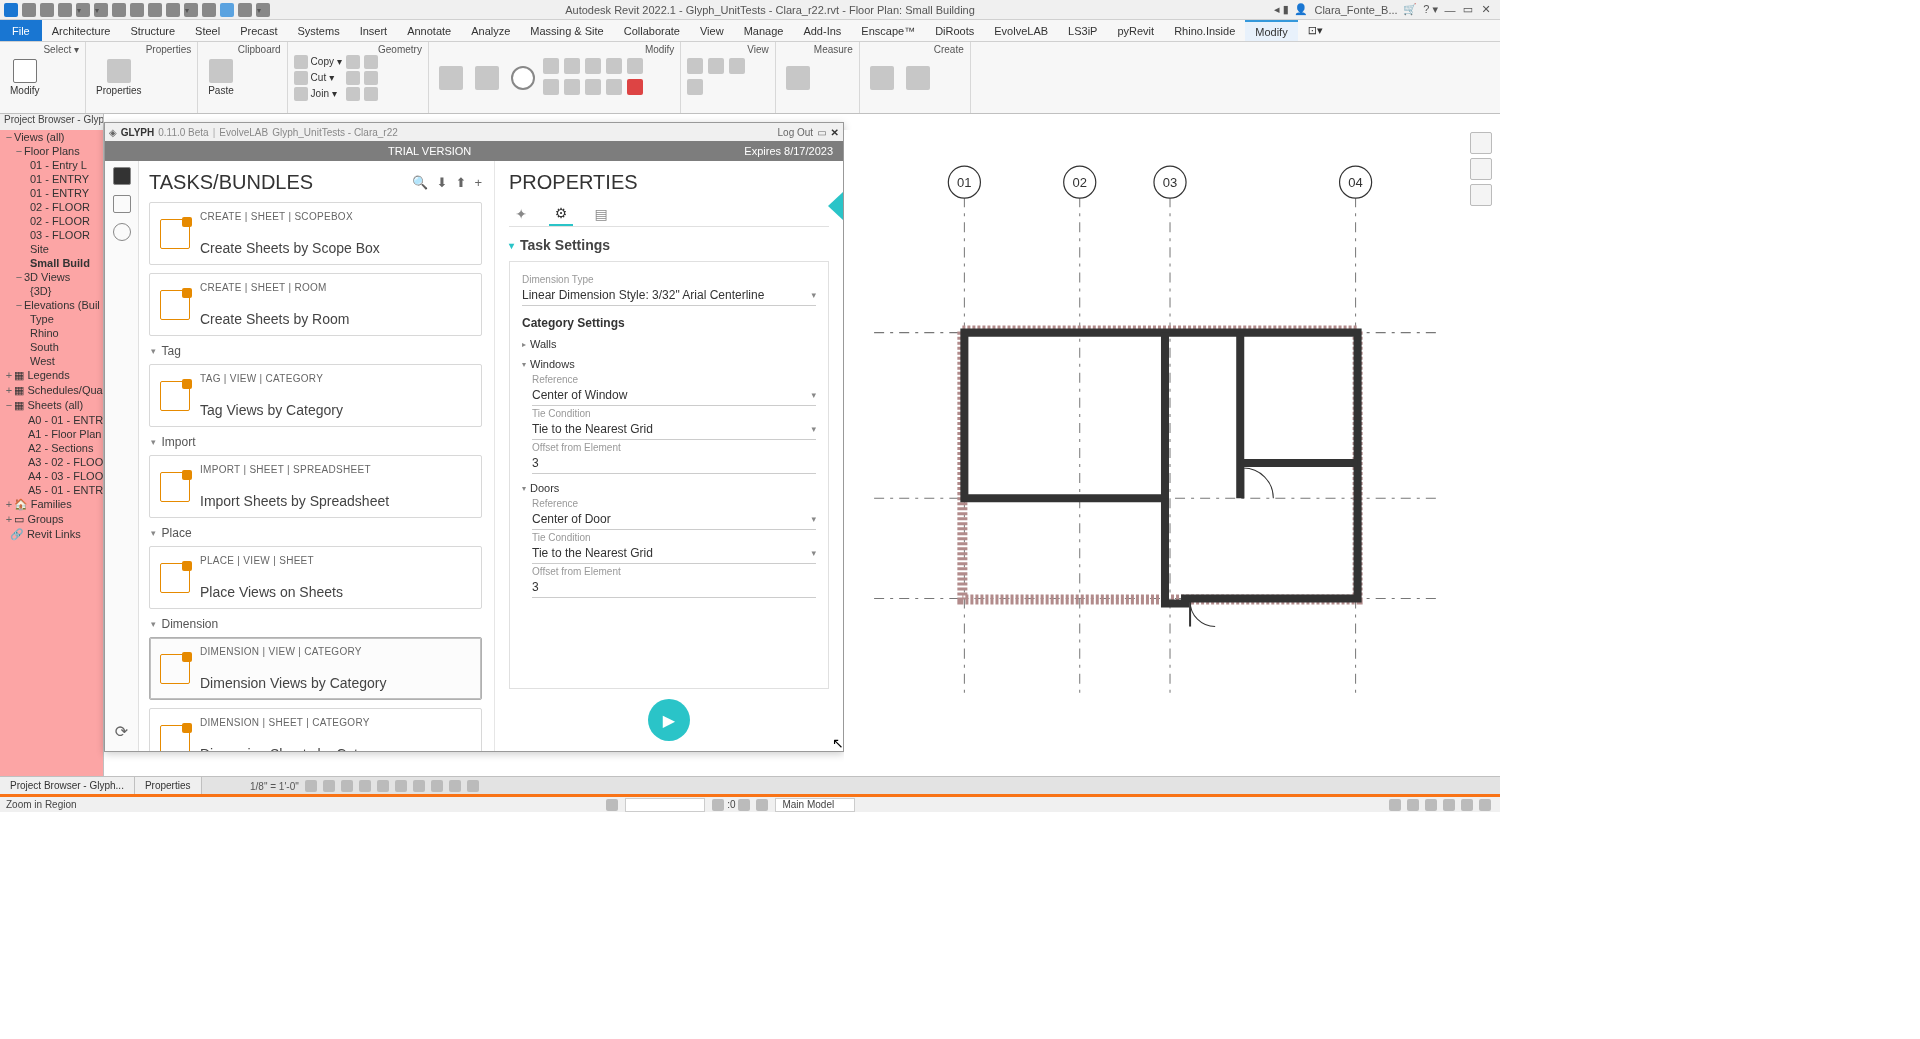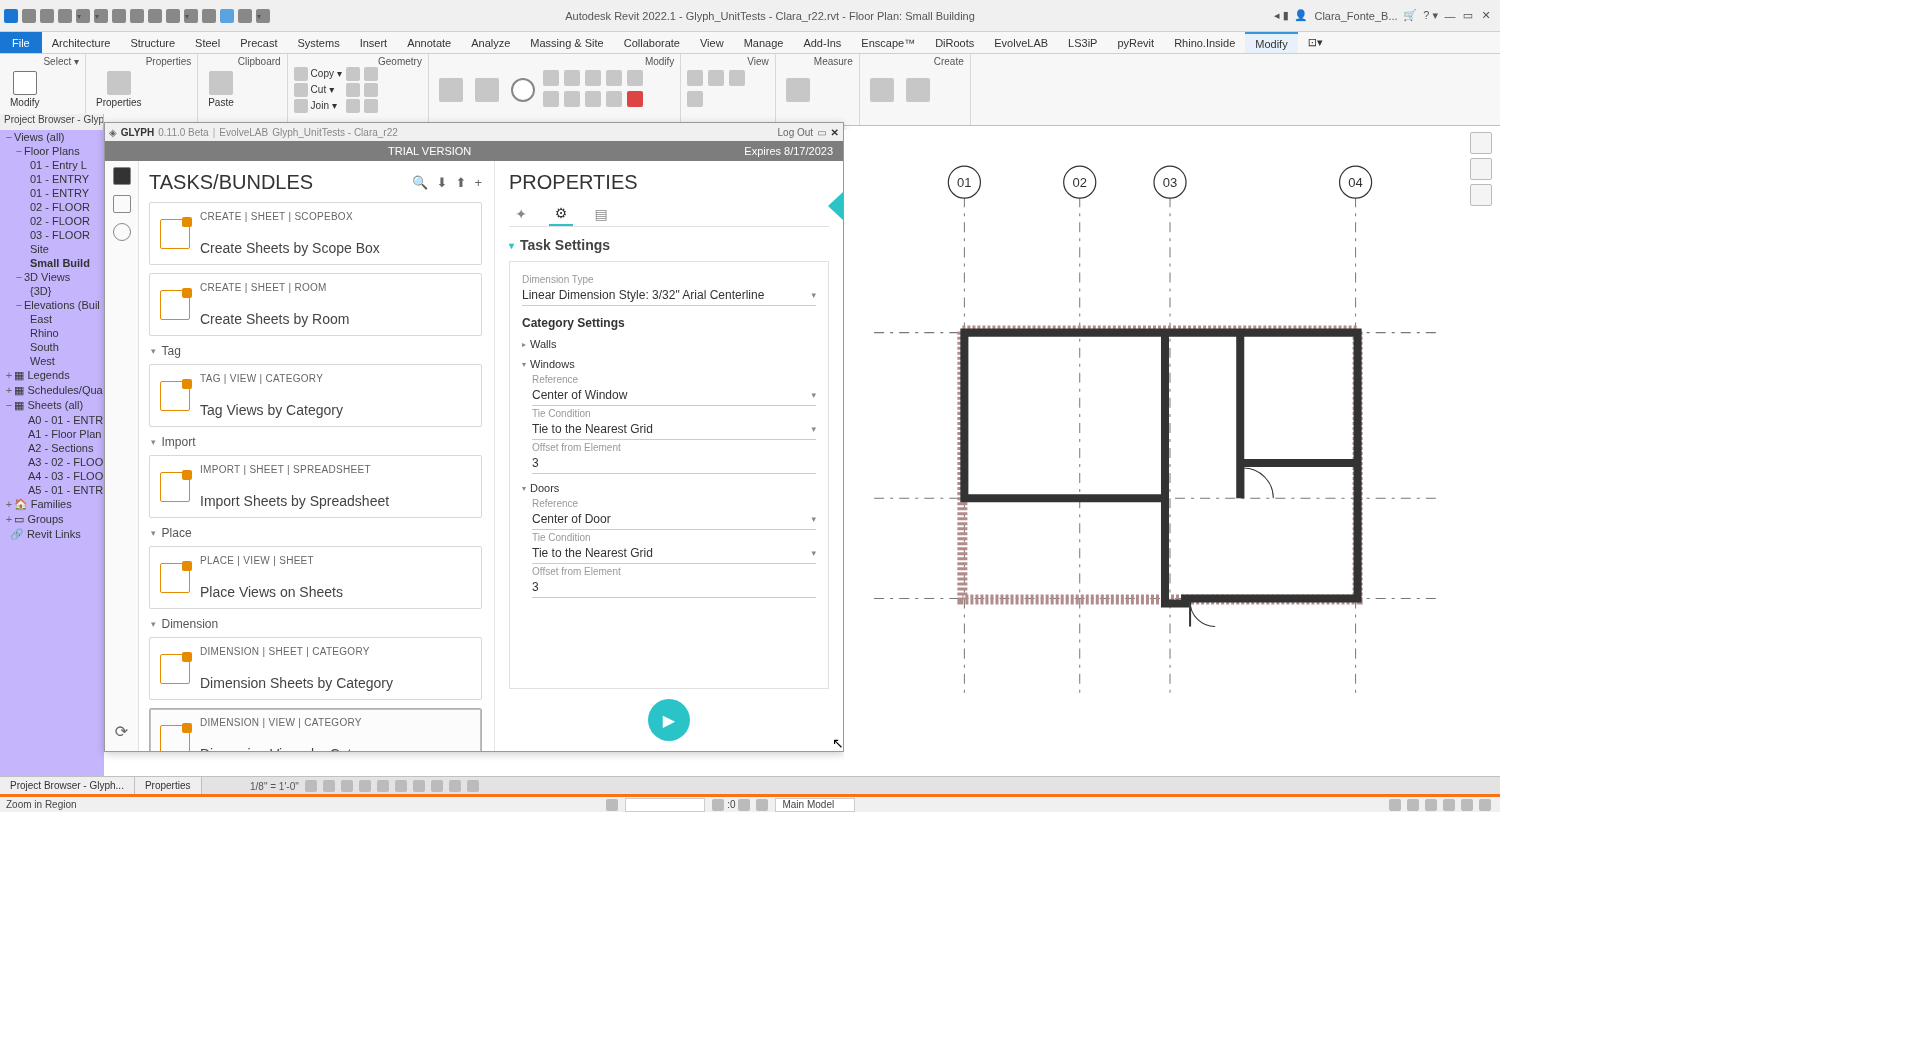--- a/index.html
+++ b/index.html
@@ -1,19 +1,19 @@
 <!DOCTYPE html>
 <html><head>
 <meta charset="utf-8">
 <style>
 * { margin: 0; padding: 0; box-sizing: border-box; font-family: "Segoe UI", Arial, sans-serif; }
 body { width: 1500px; height: 812px; background: #fff; overflow: hidden; font-size: 11px; color: #333; position: relative; }
 
 
-.titlebar { height: 32px; background: #f0f0f0; display: flex; align-items: center; border-bottom: 1px solid #d0d0d0; }
+.titlebar { height: 20px; background: #f0f0f0; display: flex; align-items: center; border-bottom: 1px solid #d0d0d0; }
 .titlebar .qat { display: flex; gap: 4px; padding: 0 4px; align-items: center; }
 .titlebar .qat .ico { width: 14px; height: 14px; background: #888; border-radius: 2px; }
 .titlebar .qat .arrow::after { content: "▾"; font-size: 8px; color: #555; margin-left: 1px; }
 .titlebar .center { flex: 1; text-align: center; color: #555; font-size: 11px; }
 .titlebar .right { display: flex; gap: 6px; padding: 0 8px; align-items: center; color: #555; }
 .winbtn { width: 12px; color: #555; text-align: center; }
 
 
 .ribbon-tabs { height: 22px; background: #f7f7f7; display: flex; align-items: stretch; border-bottom: 1px solid #d0d0d0; font-size: 11px; }
 .ribbon-tabs .file { background: #1976d2; color: #fff; padding: 0 12px; display: flex; align-items: center; }
@@ -31,21 +31,21 @@
 .smallrow { display: flex; flex-direction: column; gap: 2px; }
 .smallbtn { display: flex; align-items: center; gap: 3px; font-size: 10px; color: #333; }
 .smallbtn .ic { width: 14px; height: 14px; background: #c7c7c7; border-radius: 2px; }
 .icogrid { display: grid; grid-template-columns: repeat(5, 18px); grid-auto-rows: 18px; gap: 3px; }
 .icogrid .ic { width: 16px; height: 16px; background: #c7c7c7; border-radius: 2px; }
 .icogrid2 { display: grid; grid-template-columns: repeat(3, 18px); grid-auto-rows: 18px; gap: 3px; }
 .icogrid2 .ic { width: 16px; height: 16px; background: #c7c7c7; border-radius: 2px; }
 
 
 .browser-title { position: absolute; left: 0; top: 114px; width: 104px; height: 16px; background: #efefef; border-right: 1px solid #c0c0c0; padding-left: 4px; font-size: 10px; color: #444; overflow: hidden; white-space: nowrap; }
-.browser { position: absolute; left: 0; top: 130px; width: 104px; bottom: 36px; background: #c4b5fd; border-right: 1px solid #c0c0c0; overflow: hidden; font-size: 11px; color: #333; }
+.browser { position: absolute; left: 0; top: 130px; width: 104px; bottom: 36px; background: #fca5a5; border-right: 1px solid #c0c0c0; overflow: hidden; font-size: 11px; color: #333; }
 .browser .node { padding: 1px 0 1px 4px; white-space: nowrap; overflow: hidden; }
 .browser .exp { display: inline-block; width: 10px; text-align: center; color: #666; }
 .browser .lvl1 { padding-left: 14px; }
 .browser .lvl2 { padding-left: 28px; }
 .browser .lvl3 { padding-left: 30px; }
 .browser .bold { font-weight: bold; }
 
 
 .glyph { position: absolute; left: 104px; top: 122px; width: 740px; height: 630px; background: #fff; border: 1px solid #999; box-shadow: 0 2px 8px rgba(0,0,0,0.2); display: flex; flex-direction: column; }
 .glyph-title { height: 18px; background: #f0f0f0; display: flex; align-items: center; padding: 0 4px; font-size: 10px; color: #666; gap: 4px; }
@@ -304,21 +304,21 @@
   <div class="node lvl3">01 - ENTRY</div>
   <div class="node lvl3">01 - ENTRY</div>
   <div class="node lvl3">02 - FLOOR</div>
   <div class="node lvl3">02 - FLOOR</div>
   <div class="node lvl3">03 - FLOOR</div>
   <div class="node lvl3">Site</div>
   <div class="node lvl3 bold">Small Build</div>
   <div class="node lvl1"><span class="exp">−</span><span>3D Views</span></div>
   <div class="node lvl3">{3D}</div>
   <div class="node lvl1"><span class="exp">−</span><span>Elevations (Buil</span></div>
-  <div class="node lvl3">East</div>
+  <div class="node lvl3">Type</div>
   <div class="node lvl3">Rhino</div>
   <div class="node lvl3">South</div>
   <div class="node lvl3">West</div>
   <div class="node"><span class="exp">+</span>▦ <span>Legends</span></div>
   <div class="node"><span class="exp">+</span>▦ <span>Schedules/Quan</span></div>
   <div class="node"><span class="exp">−</span>▦ <span>Sheets (all)</span></div>
   <div class="node lvl2">A0 - 01 - ENTR</div>
   <div class="node lvl2">A1 - Floor Plan</div>
   <div class="node lvl2">A2 - Sections</div>
   <div class="node lvl2">A3 - 02 - FLOO</div>
@@ -400,32 +400,32 @@
       <div class="task-group">Place</div>
       <div class="task-card">
         <div class="tic"></div>
         <div class="meta">
             <div class="path">PLACE  |  VIEW  |  SHEET</div>
             <div class="title">Place Views on Sheets</div>
           </div>
       </div>
 
       <div class="task-group">Dimension</div>
+      <div class="task-card selected">
+        <div class="tic"></div>
+        <div class="meta">
+            <div class="path">DIMENSION  |  VIEW  |  CATEGORY</div>
+            <div class="title">Dimension Views by Category</div>
+          </div>
+      </div>
       <div class="task-card">
         <div class="tic"></div>
         <div class="meta">
             <div class="path">DIMENSION  |  SHEET  |  CATEGORY</div>
             <div class="title">Dimension Sheets by Category</div>
-          </div>
-      </div>
-      <div class="task-card selected">
-        <div class="tic"></div>
-        <div class="meta">
-            <div class="path">DIMENSION  |  VIEW  |  CATEGORY</div>
-            <div class="title">Dimension Views by Category</div>
           </div>
       </div>
     </div>
 
     <div class="props">
       <div class="collapse-handle"></div>
       <h1>PROPERTIES</h1>
       <div class="props-tabs">
         <div class="pt">✦</div>
         <div class="pt active">⚙</div>

